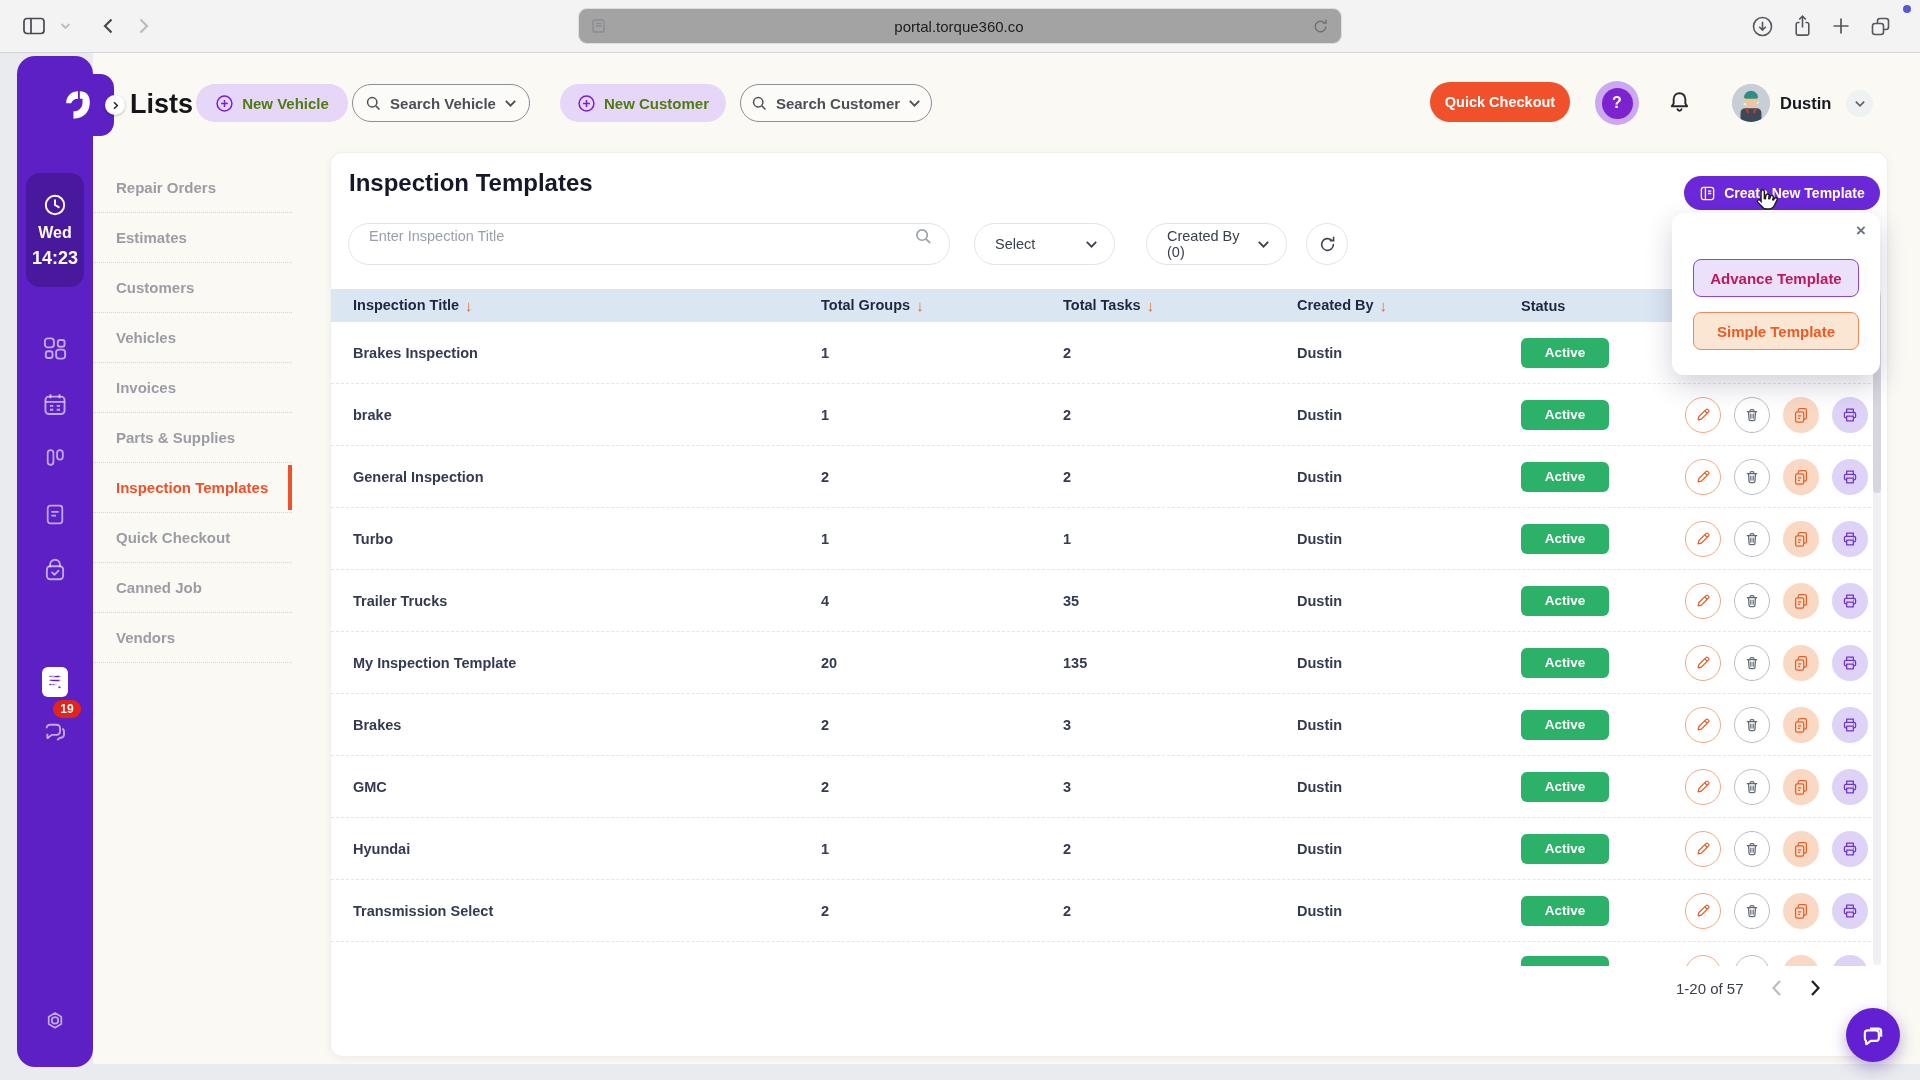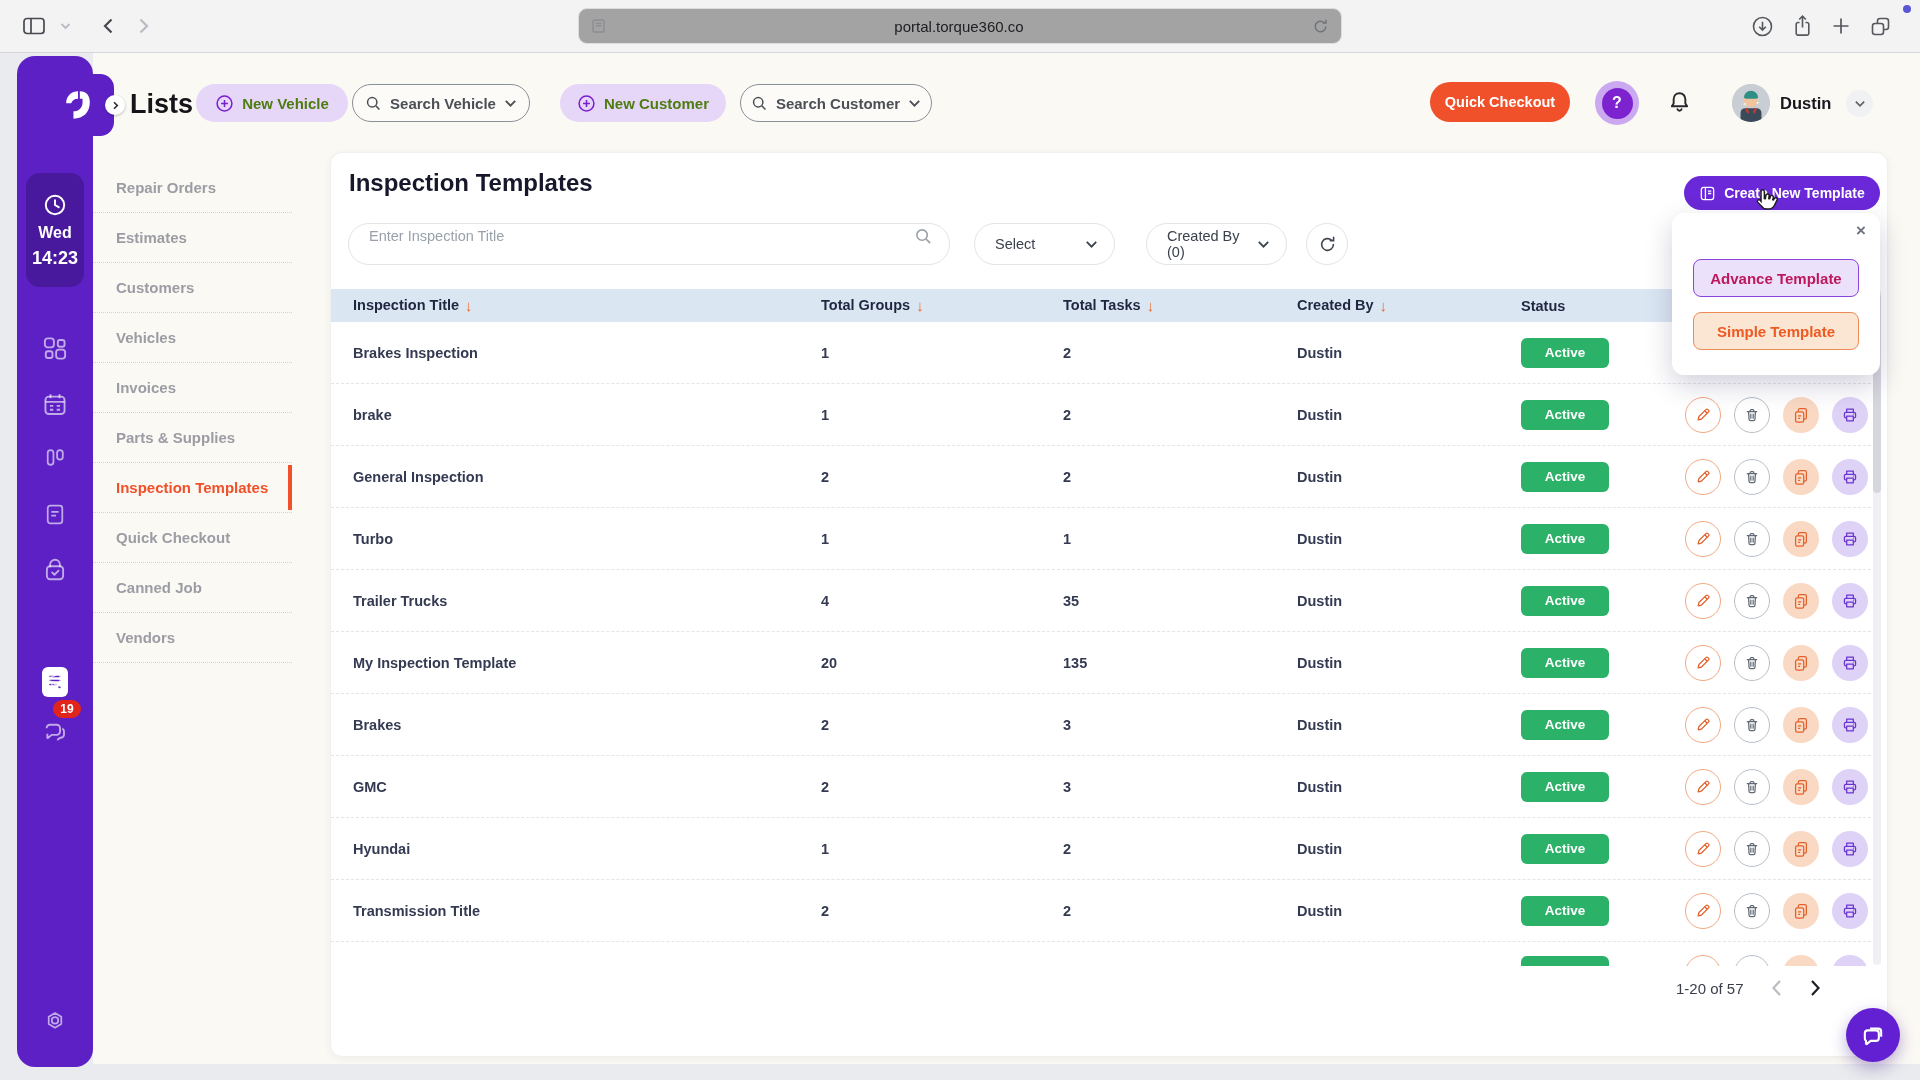--- a/index.html
+++ b/index.html
@@ -771,21 +771,21 @@
         <svg width="18" height="18" viewBox="0 0 20 20" fill="none" stroke="currentColor" stroke-width="1.4" stroke-linejoin="round">
               <path d="M6.3 7V3.5h7.4V7"></path>
               <rect x="3.8" y="7" width="12.4" height="6.2" rx="1.6"></rect>
               <rect x="6.3" y="11.2" width="7.4" height="5.3" fill="#dfd2f7"></rect>
               <circle cx="14" cy="9" r=".8" fill="currentColor" stroke="none"></circle>
             </svg>
       </button>
     </div>
   </div>
       <div class="trow">
-    <div>Transmission Title</div>
+    <div>Transmission Select</div>
     <div>2</div>
     <div>2</div>
     <div>Dustin</div>
     <div><span class="badge">Active</span></div>
     <div class="actions">
       <button class="act edit">
         <svg width="18" height="18" viewBox="0 0 20 20" fill="none" stroke="currentColor" stroke-width="1.4" stroke-linejoin="round">
               <path d="M4.6 15.4l.9-3.7 8-8a1.15 1.15 0 0 1 1.65 0l1.15 1.15a1.15 1.15 0 0 1 0 1.65l-8 8z"></path>
               <path d="M11.9 5.3l2.8 2.8"></path>
             </svg>

